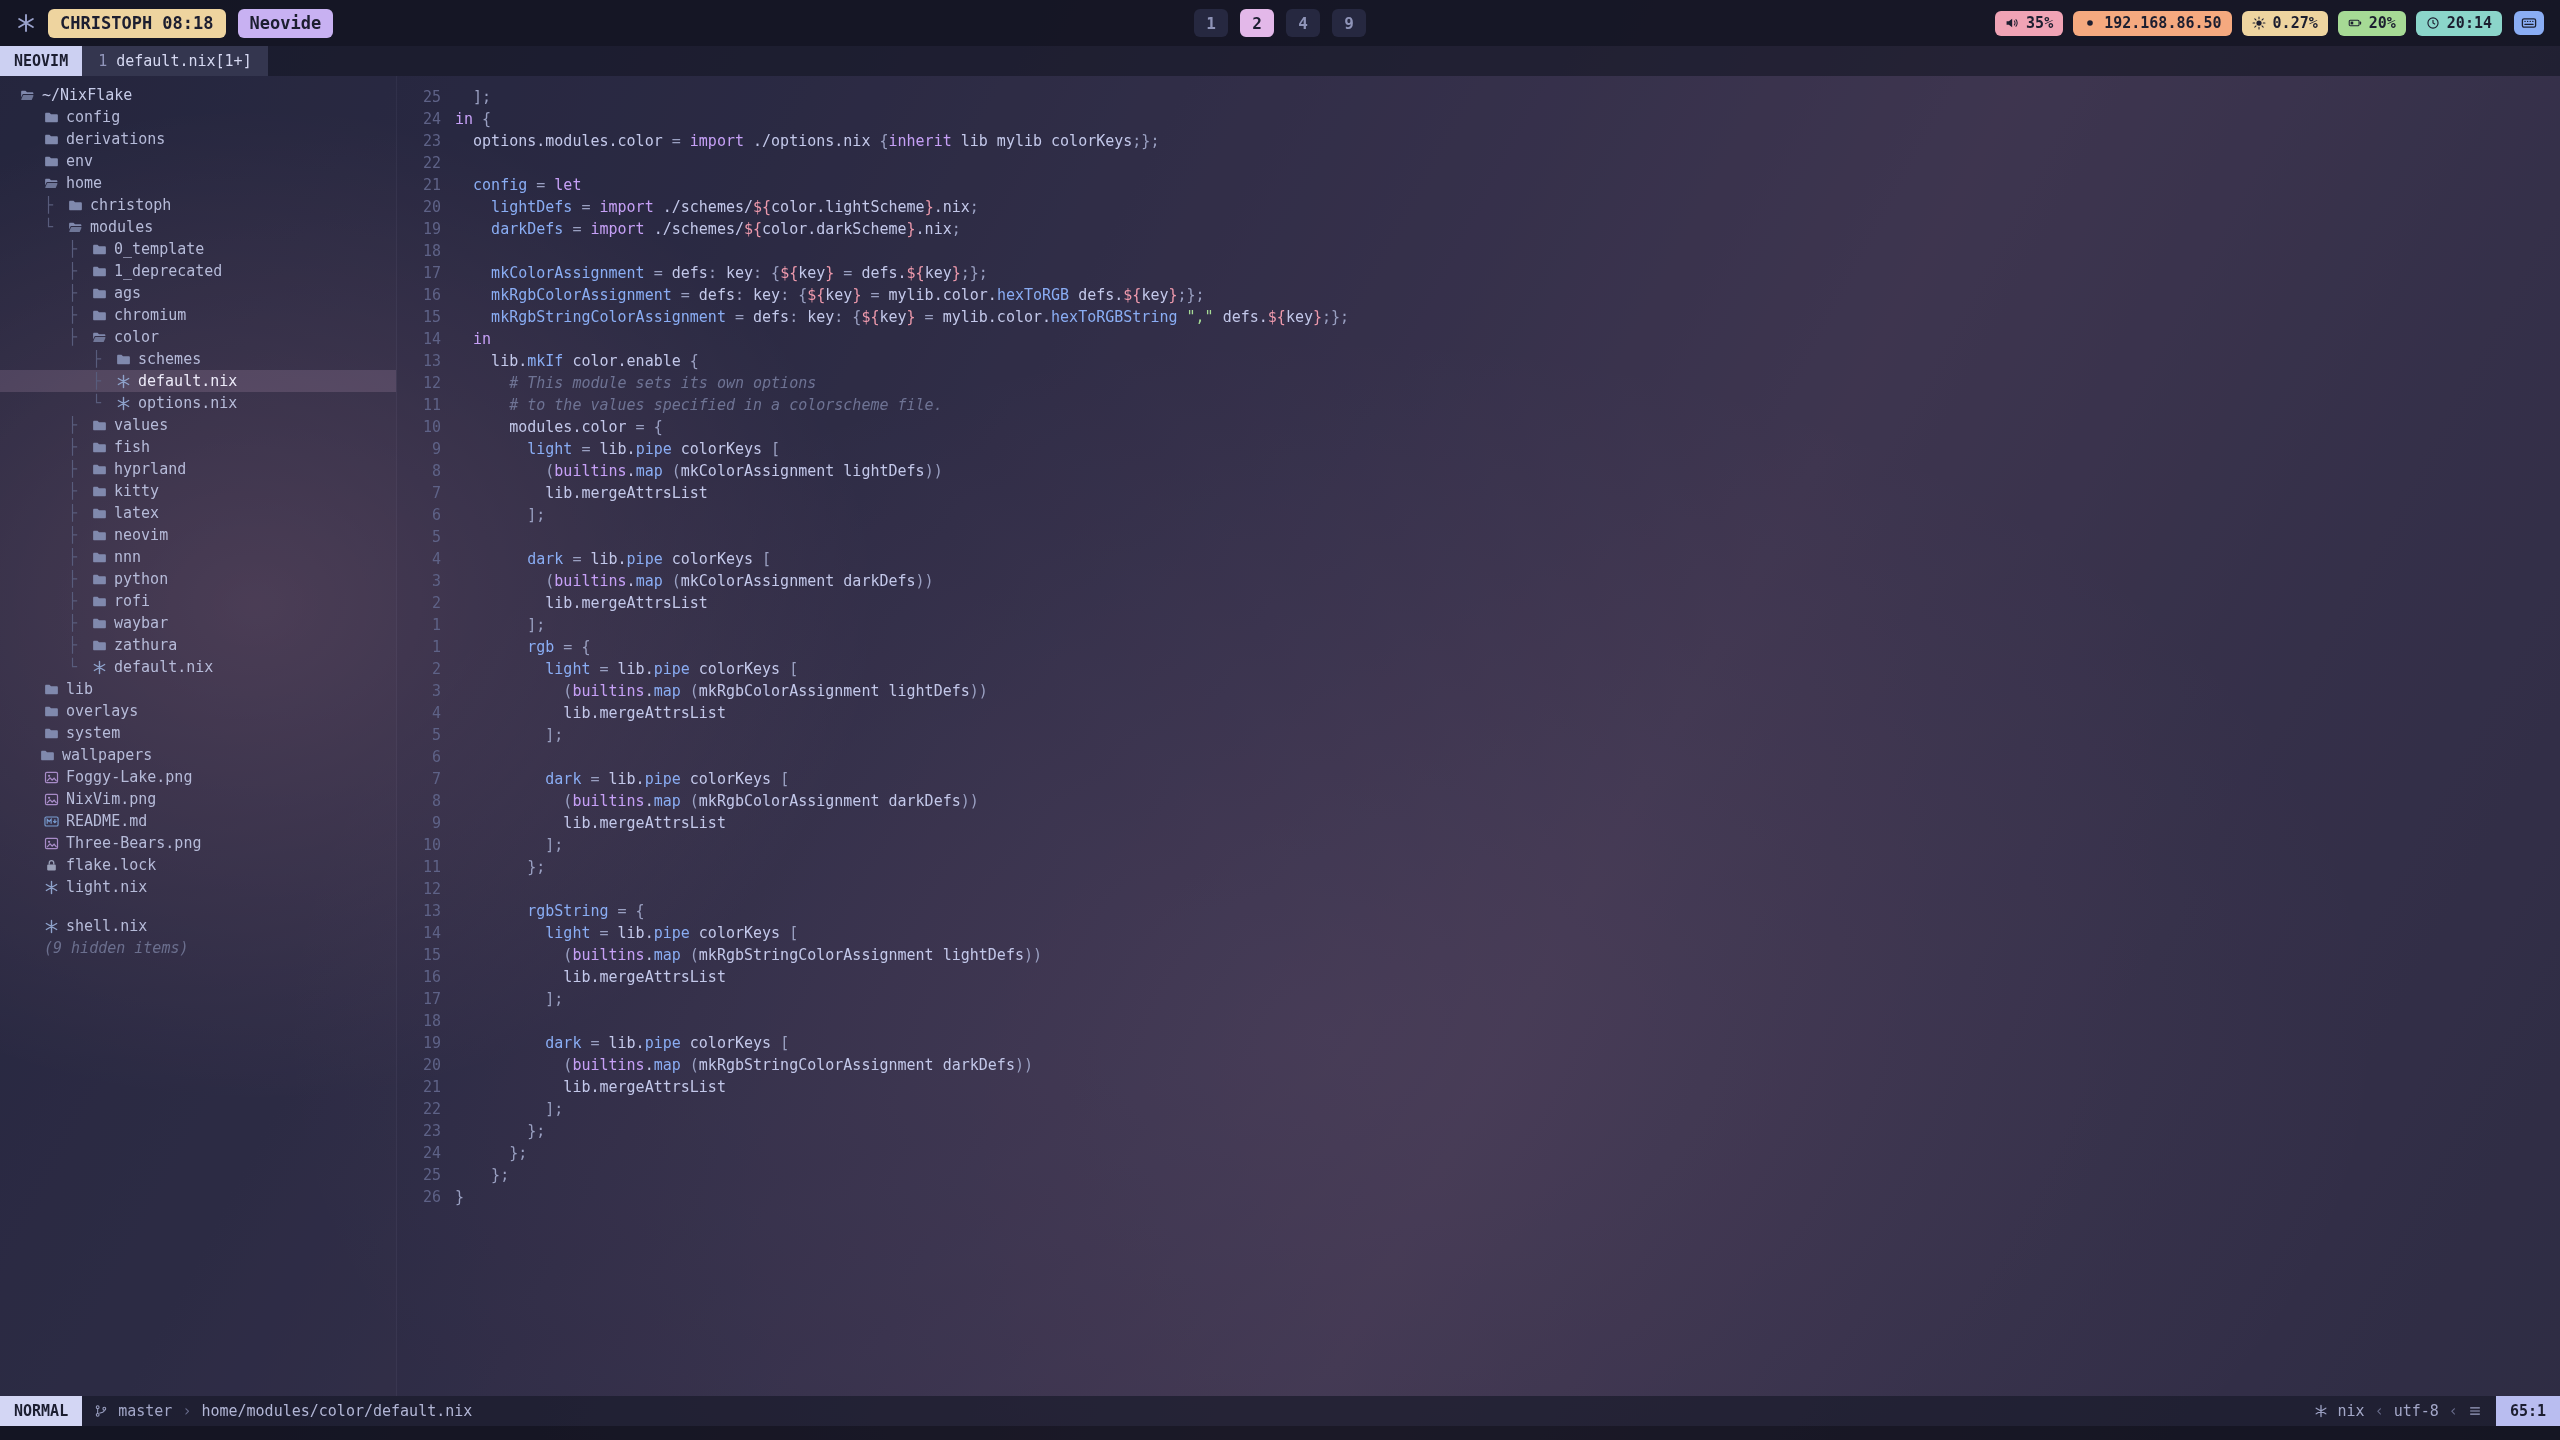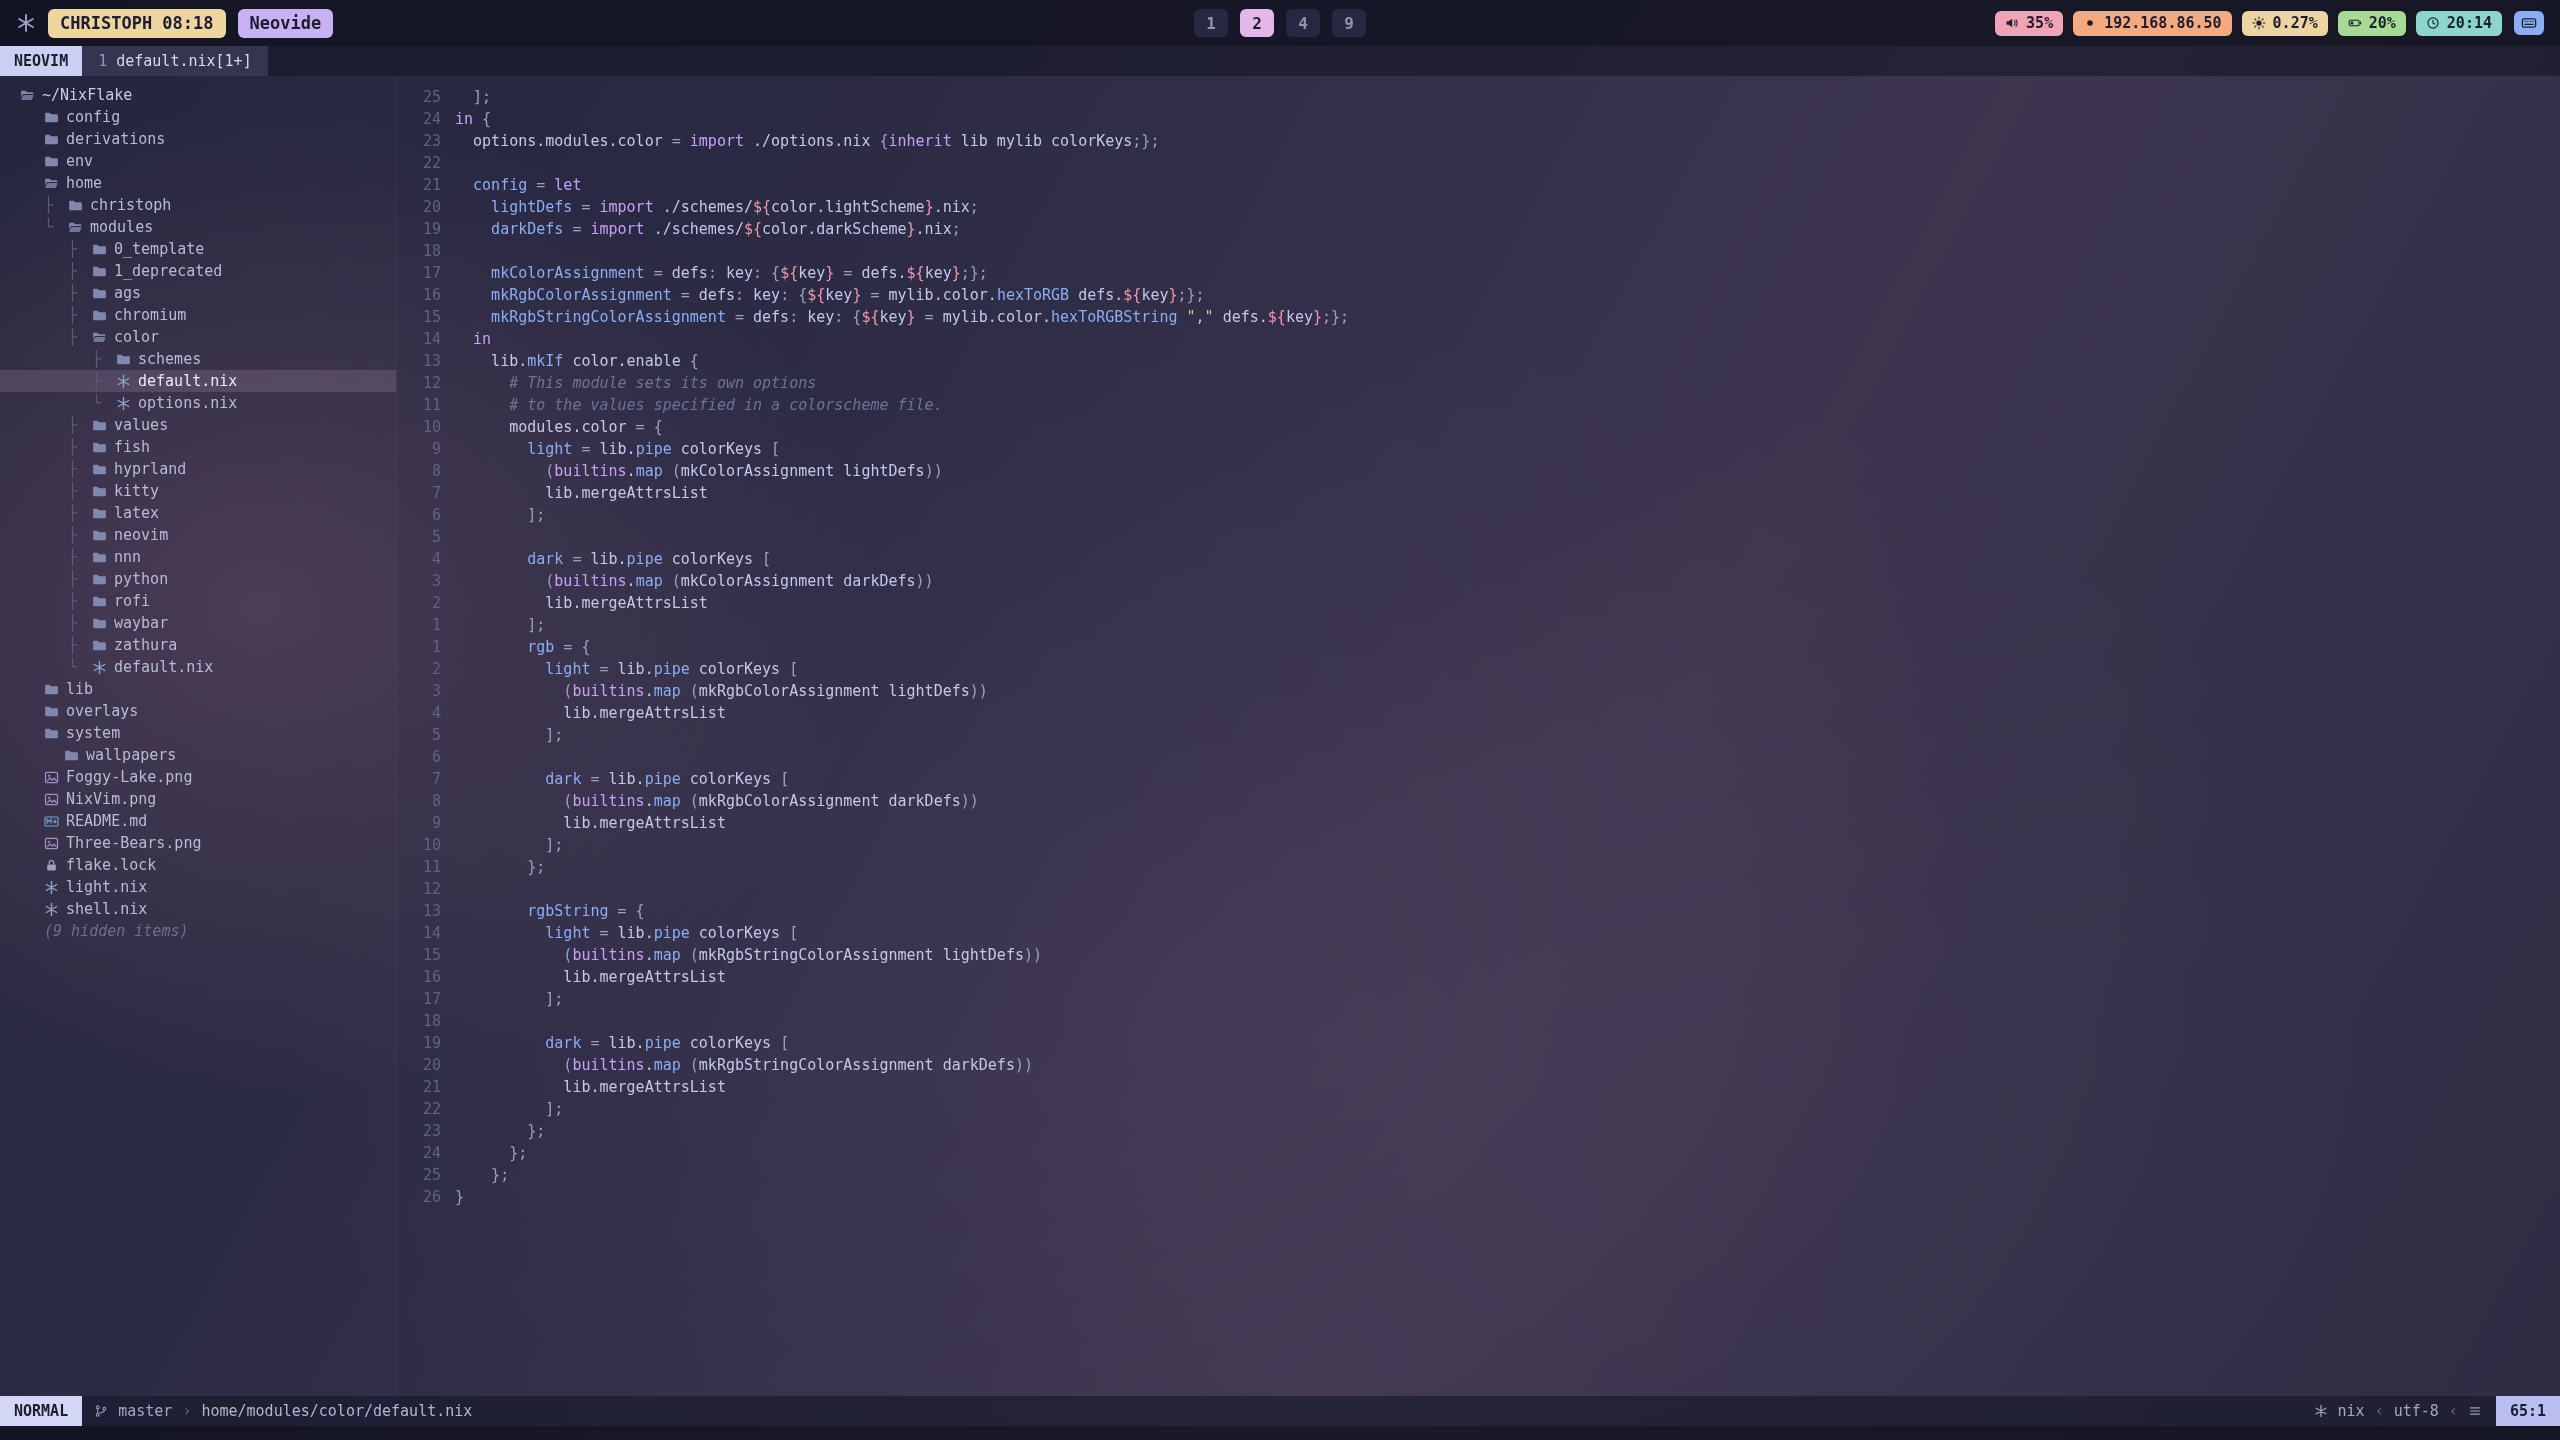--- a/index.html
+++ b/index.html
@@ -261,21 +261,21 @@
             </svg></span><span>default.nix</span></div>
         <div class="trow" style="padding-left: 44px;"><span class="ticon" style="color: rgb(128, 137, 173);"><svg viewBox="0 0 16 16" width="16" height="16" xmlns="http://www.w3.org/2000/svg">
               <path d="M1.2 4.1c0-.7.5-1.2 1.2-1.2h3.4l1.7 1.7h6.1c.7 0 1.2.5 1.2 1.2v6.1c0 .7-.5 1.2-1.2 1.2H2.4c-.7 0-1.2-.5-1.2-1.2V4.1z" fill="currentColor"></path>
             </svg></span><span>lib</span></div>
         <div class="trow" style="padding-left: 44px;"><span class="ticon" style="color: rgb(128, 137, 173);"><svg viewBox="0 0 16 16" width="16" height="16" xmlns="http://www.w3.org/2000/svg">
               <path d="M1.2 4.1c0-.7.5-1.2 1.2-1.2h3.4l1.7 1.7h6.1c.7 0 1.2.5 1.2 1.2v6.1c0 .7-.5 1.2-1.2 1.2H2.4c-.7 0-1.2-.5-1.2-1.2V4.1z" fill="currentColor"></path>
             </svg></span><span>overlays</span></div>
         <div class="trow" style="padding-left: 44px;"><span class="ticon" style="color: rgb(128, 137, 173);"><svg viewBox="0 0 16 16" width="16" height="16" xmlns="http://www.w3.org/2000/svg">
               <path d="M1.2 4.1c0-.7.5-1.2 1.2-1.2h3.4l1.7 1.7h6.1c.7 0 1.2.5 1.2 1.2v6.1c0 .7-.5 1.2-1.2 1.2H2.4c-.7 0-1.2-.5-1.2-1.2V4.1z" fill="currentColor"></path>
             </svg></span><span>system</span></div>
-        <div class="trow" style="padding-left: 64px;"><span class="ticon" style="color: rgb(128, 137, 173);"><svg viewBox="0 0 16 16" width="16" height="16" xmlns="http://www.w3.org/2000/svg">
+        <div class="trow" style="padding-left: 40px;"><span class="ticon" style="color: rgb(128, 137, 173);"><svg viewBox="0 0 16 16" width="16" height="16" xmlns="http://www.w3.org/2000/svg">
               <path d="M1.2 4.1c0-.7.5-1.2 1.2-1.2h3.4l1.7 1.7h6.1c.7 0 1.2.5 1.2 1.2v6.1c0 .7-.5 1.2-1.2 1.2H2.4c-.7 0-1.2-.5-1.2-1.2V4.1z" fill="currentColor"></path>
             </svg></span><span>wallpapers</span></div>
         <div class="trow" style="padding-left: 44px;"><span class="ticon" style="color: rgb(168, 140, 200);"><svg viewBox="0 0 16 16" width="16" height="16" xmlns="http://www.w3.org/2000/svg">
               <rect x="1.6" y="2.6" width="12.8" height="10.8" rx="1.4" fill="none" stroke="currentColor" stroke-width="1.3"></rect>
               <circle cx="5.4" cy="6.2" r="1.2" fill="currentColor"></circle>
               <path d="M3.2 11.8l3.2-3.4 2.3 2.3 2.1-2.1 2.6 3.2" fill="none" stroke="currentColor" stroke-width="1.3"></path>
             </svg></span><span>Foggy-Lake.png</span></div>
         <div class="trow" style="padding-left: 44px;"><span class="ticon" style="color: rgb(168, 140, 200);"><svg viewBox="0 0 16 16" width="16" height="16" xmlns="http://www.w3.org/2000/svg">
               <rect x="1.6" y="2.6" width="12.8" height="10.8" rx="1.4" fill="none" stroke="currentColor" stroke-width="1.3"></rect>
               <circle cx="5.4" cy="6.2" r="1.2" fill="currentColor"></circle>
@@ -293,21 +293,21 @@
             </svg></span><span>Three-Bears.png</span></div>
         <div class="trow" style="padding-left: 44px;"><span class="ticon" style="color: rgb(154, 160, 184);"><svg viewBox="0 0 16 16" width="16" height="16" xmlns="http://www.w3.org/2000/svg">
               <rect x="3.4" y="7" width="9.2" height="6.4" rx="1.2" fill="currentColor"></rect>
               <path d="M5.6 7V5.2a2.4 2.4 0 014.8 0V7" fill="none" stroke="currentColor" stroke-width="1.4"></path>
             </svg></span><span>flake.lock</span></div>
         <div class="trow" style="padding-left: 44px;"><span class="ticon" style="color: rgb(143, 163, 204);"><svg viewBox="0 0 16 16" width="16" height="16" xmlns="http://www.w3.org/2000/svg">
               <g stroke="currentColor" stroke-width="1.5" stroke-linecap="round">
                 <path d="M8 1.6v12.8M2.5 4.8l11 6.4M2.5 11.2l11-6.4"></path>
               </g>
             </svg></span><span>light.nix</span></div>
-        <div class="trow" style="padding-left: 44px;"><span class="ticon" style="color: rgb(143, 163, 204);"><svg viewBox="0 0 16 16" width="16" height="16" xmlns="http://www.w3.org/2000/svg">
+        <div class="trow" style="padding-left: 44px; margin-top: 17px;"><span class="ticon" style="color: rgb(143, 163, 204);"><svg viewBox="0 0 16 16" width="16" height="16" xmlns="http://www.w3.org/2000/svg">
               <g stroke="currentColor" stroke-width="1.5" stroke-linecap="round">
                 <path d="M8 1.6v12.8M2.5 4.8l11 6.4M2.5 11.2l11-6.4"></path>
               </g>
             </svg></span><span>shell.nix</span></div>
         <div class="trow muted" style="padding-left: 44px;"><span>(9 hidden items)</span></div>
       </div>
     <div class="editor" id="editor">
         <div class="crow"><span class="gut">25</span><span class="code"><span style="color: rgb(154, 160, 194);">  ];</span></span></div>
         <div class="crow"><span class="gut">24</span><span class="code"><span style="color: rgb(198, 160, 246);">in</span><span style="color: rgb(154, 160, 194);"> {</span></span></div>
         <div class="crow"><span class="gut">23</span><span class="code"><span style="color: rgb(195, 200, 234);">  options.modules.color</span><span style="color: rgb(154, 160, 194);"> = </span><span style="color: rgb(198, 160, 246);">import</span><span style="color: rgb(195, 200, 234);"> ./options.nix </span><span style="color: rgb(154, 160, 194);">{</span><span style="color: rgb(198, 160, 246);">inherit</span><span style="color: rgb(195, 200, 234);"> lib mylib colorKeys</span><span style="color: rgb(154, 160, 194);">;};</span></span></div>

